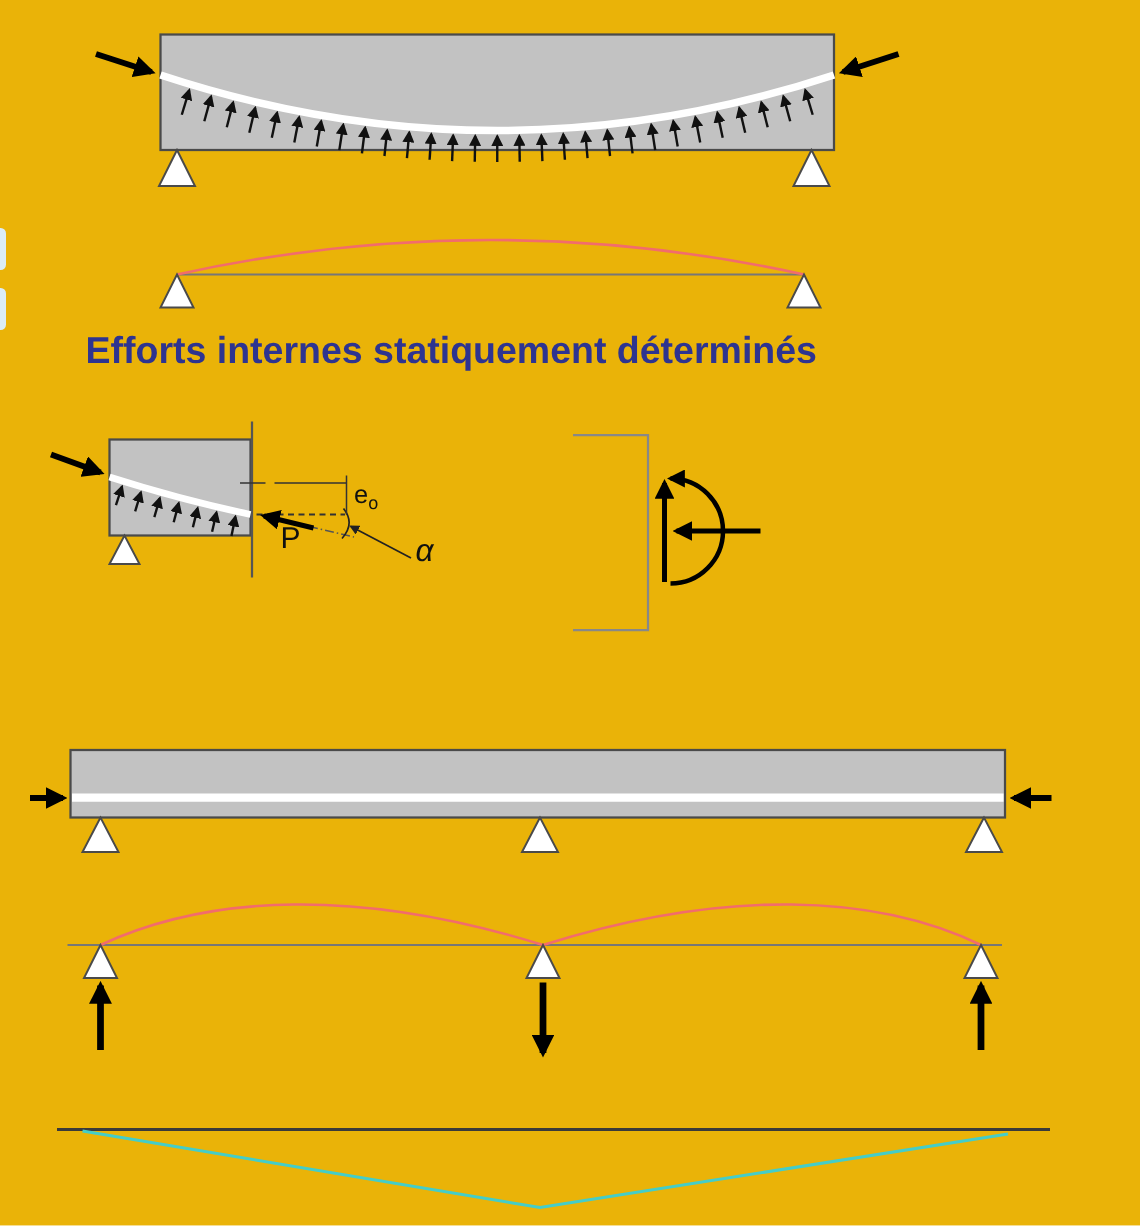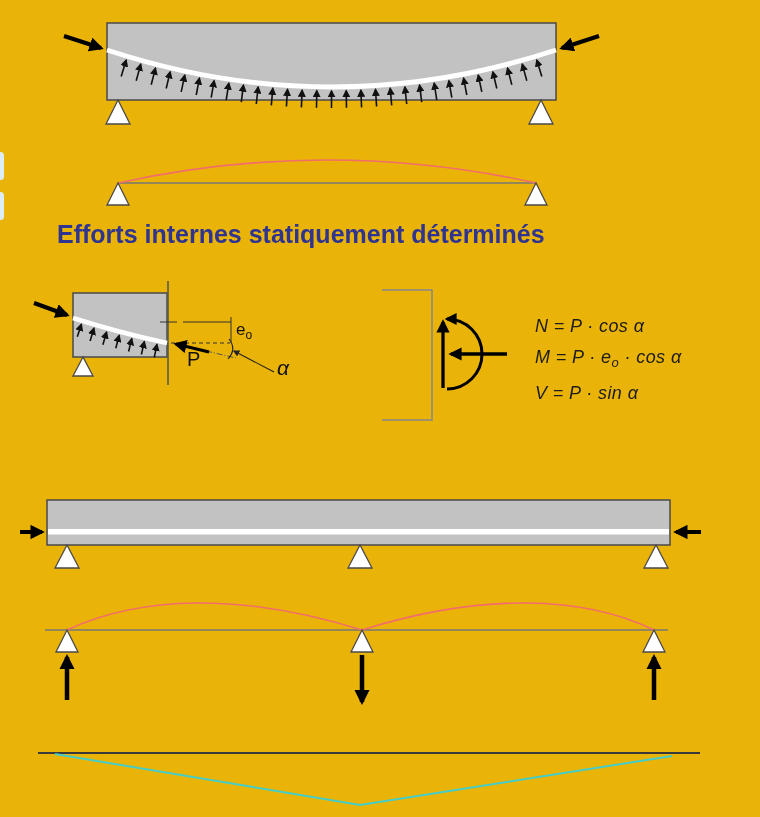--- a/index.html
+++ b/index.html
@@ -155,25 +155,20 @@
     <polyline class="bracket" points="382,25 432,25 432,155 382,155"></polyline>
     <line class="arr-med" x1="443" y1="123" x2="443" y2="57" marker-end="url(#ah-med)"></line>
     <line class="arr-med" x1="507" y1="89" x2="451" y2="89" marker-end="url(#ah-med)"></line>
     <path class="arr-med" style="stroke-width:3" d="M447,124 A35,35 0 0 0 447,54" marker-end="url(#ah-med)"></path>
   </svg>
 
   <div class="fig-label label-p">P</div>
   <div class="fig-label label-e"><span>e</span><span class="sub">o</span></div>
   <div class="fig-label label-alpha">α</div>
 
-  <div class="equations">
-    <div>N = P · cos α</div>
-    <div><span>M = P · e</span><span class="sub">o</span><span> · cos α</span></div>
-    <div>V = P · sin α</div>
-  </div>
 
   <svg width="760" height="100" style="top:480px">
     <rect class="beam" x="47" y="20" width="623" height="45"></rect>
     <rect x="48" y="49" width="621" height="5.5" fill="#ffffff"></rect>
     <line class="arr-big" x1="20" y1="52" x2="42" y2="52" marker-end="url(#ah-big)"></line>
     <line class="arr-big" x1="701" y1="52" x2="676" y2="52" marker-end="url(#ah-big)"></line>
     <path class="support" d="M67,65 L55,88 L79,88 Z"></path>
     <path class="support" d="M360,65 L348,88 L372,88 Z"></path>
     <path class="support" d="M656,65 L644,88 L668,88 Z"></path>
   </svg>

